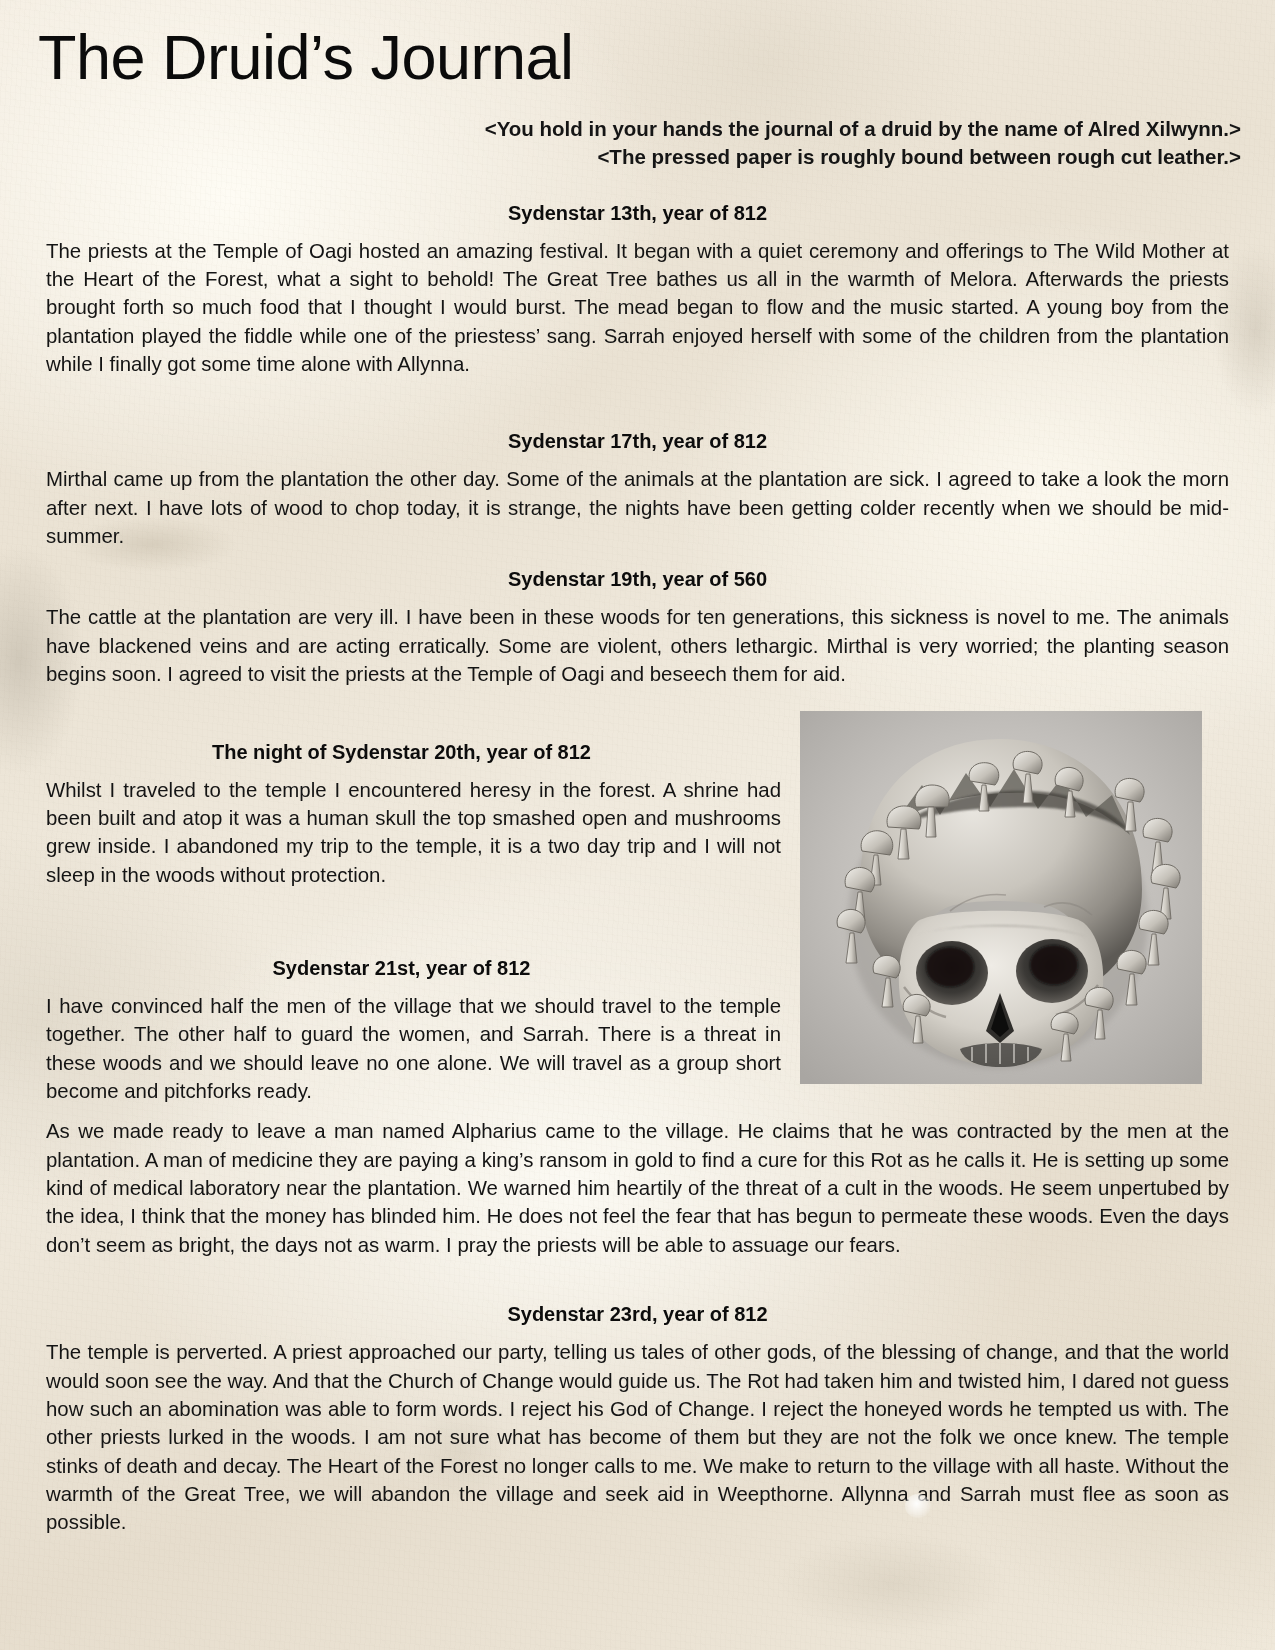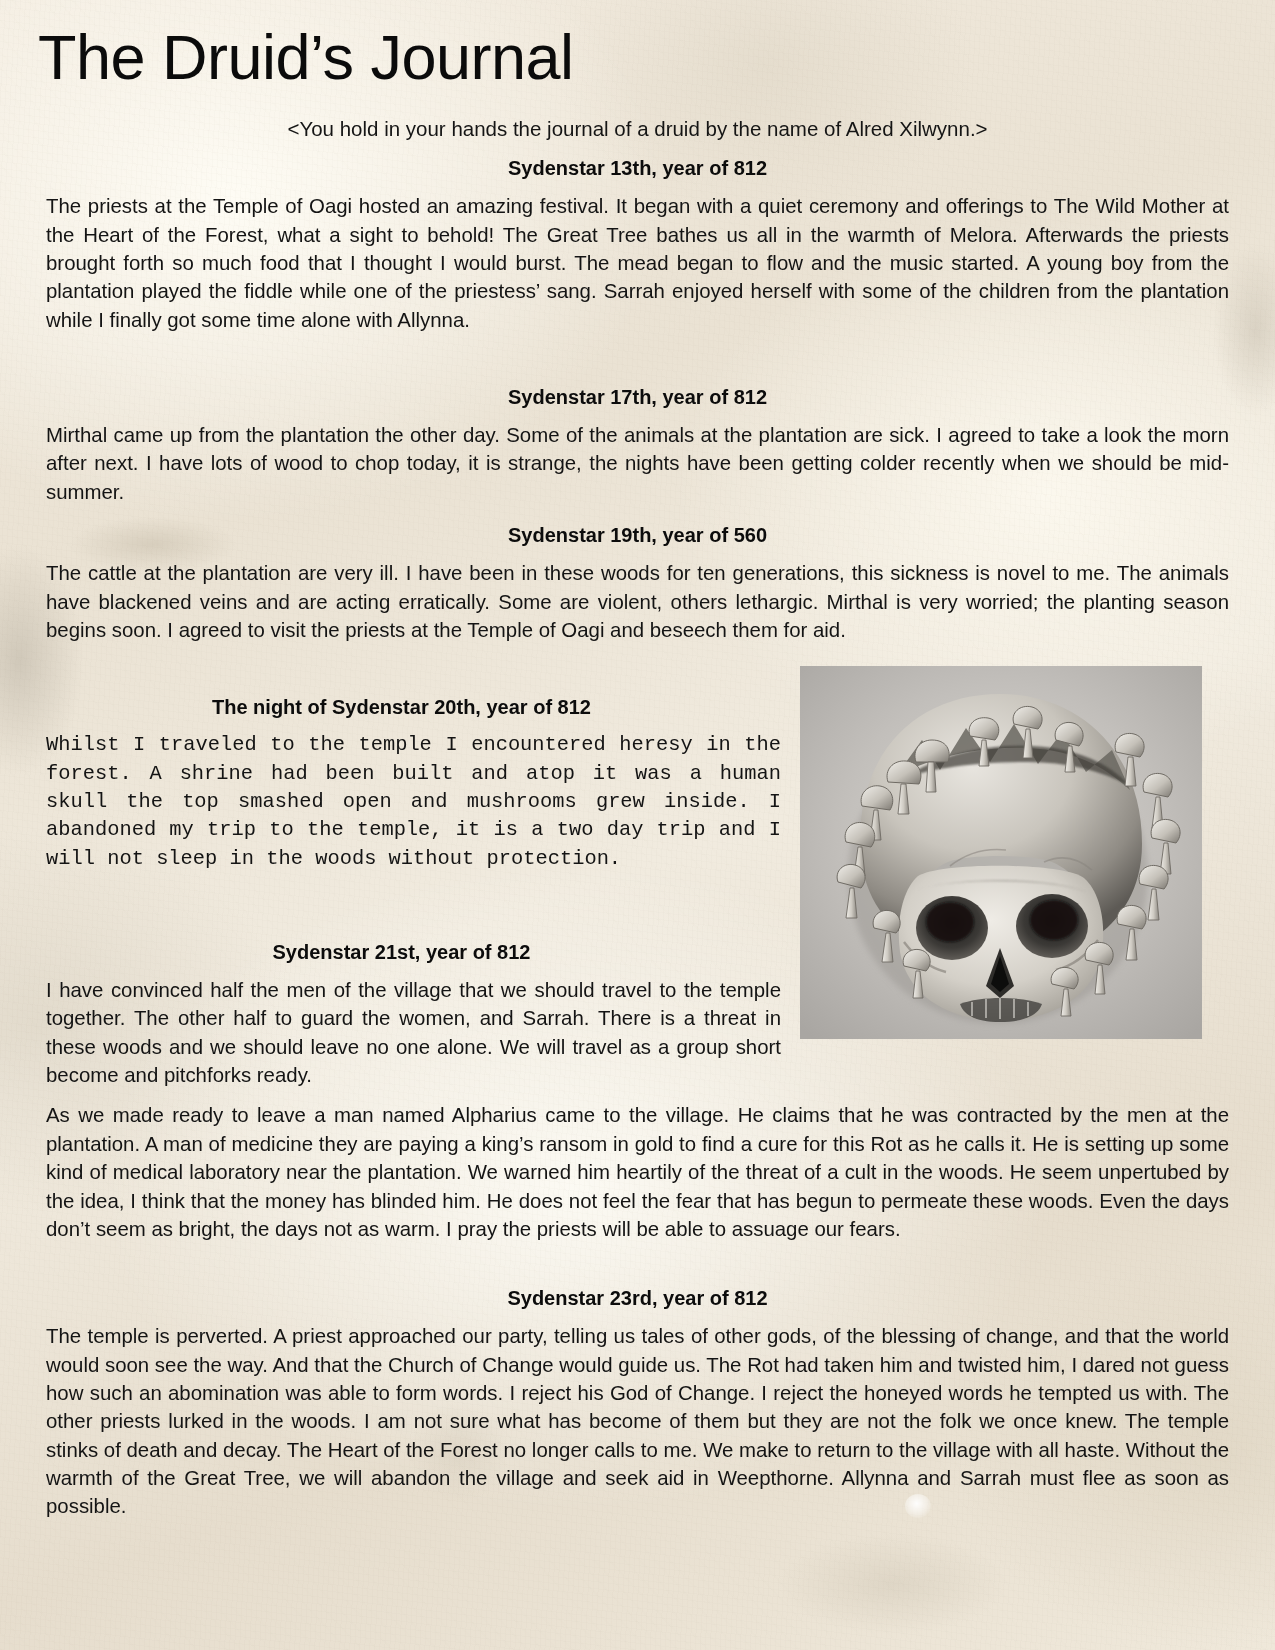--- a/index.html
+++ b/index.html
@@ -65,35 +65,36 @@
   .doc-title {
     font-size: 63px;
     line-height: 1.0;
     font-weight: 400;
     letter-spacing: -0.5px;
     margin: 12px 0 11px 4px;
     color: #0b0b0b;
   }
 
   .intro {
-    text-align: center;
+    text-align: right;
     font-size: 20.5px;
     line-height: 1.38;
     margin: 26px 0 0 0;
     color: #151515;
+    font-weight: bold;
   }
   .intro div { white-space: nowrap; }
 
   .entry-head {
     text-align: center;
     font-weight: bold;
     font-size: 20px;
     color: #0c0c0c;
   }
-  .head-13  { margin: 14px 0 0 0; }
+  .head-13  { margin: 30px 0 0 0; }
   .head-17  { margin: 52px 0 8px 0; }
   .head-19  { margin: 18px 0 0 0; }
   .head-20  { margin: 0; text-align: center; }
   .head-21  { margin: 0; text-align: center; }
   .head-23  { margin: 44px 0 0 0; }
 
   p.body {
     font-size: 20.4px;
     line-height: 1.39;
     margin: 12px;
@@ -111,21 +112,21 @@
     position: relative;
     margin-top: 22px;
     min-height: 392px;
   }
   .split-text {
     width: 735px;
   }
   .split .entry-head { width: 735px; }
   .split p.body { width: 735px; }
   .head-20 { padding-top: 30px; }
-  .para-20 { margin-top: 30px; font-family: Liberation Mono, monospace; }
+  .para-20 { margin-top: 30px; }
   .head-21 { padding-top: 56px; text-align: center; }
   .para-21 { margin-top: 31px; }
 
   .illustration {
     position: absolute;
     top: 0;
     right: 39px;
     width: 402px;
     height: 373px;
     background: #b9b6b2;
@@ -151,20 +152,21 @@
 <div id="page">
   <div id="grain"></div>
   <div id="stains"></div>
 
   <div id="content">
 
     <h1 class="doc-title">The Druid’s Journal</h1>
 
     <div class="intro">
       <div>&lt;You hold in your hands the journal of a druid by the name of Alred Xilwynn.&gt;</div>
+      <div>&lt;The pressed paper is roughly bound between rough cut leather.&gt;</div>
     </div>
 
     <div class="entry-head head-13">Sydenstar 13th, year of 812</div>
     <p class="body para-13">The priests at the Temple of Oagi hosted an amazing festival. It began with a quiet ceremony and offerings to The Wild Mother at the Heart of the Forest, what a sight to behold! The Great Tree bathes us all in the warmth of Melora. Afterwards the priests brought forth so much food that I thought I would burst. The mead began to flow and the music started. A young boy from the plantation played the fiddle while one of the priestess’ sang. Sarrah enjoyed herself with some of the children from the plantation while I finally got some time alone with Allynna.</p>
 
     <div class="entry-head head-17">Sydenstar 17th, year of 812</div>
     <p class="body para-17">Mirthal came up from the plantation the other day. Some of the animals at the plantation are sick. I agreed to take a look the morn after next.  I have lots of wood to chop today, it is strange, the nights have been getting colder recently when we should be mid-summer.</p>
 
     <div class="entry-head head-19">Sydenstar 19th, year of 560</div>
     <p class="body para-19">The cattle at the plantation are very ill. I have been in these woods for ten generations, this sickness is novel to me. The animals have blackened veins and are acting erratically. Some are violent, others lethargic. Mirthal is very worried; the planting season begins soon. I agreed to visit the priests at the Temple of Oagi and beseech them for aid.</p>

